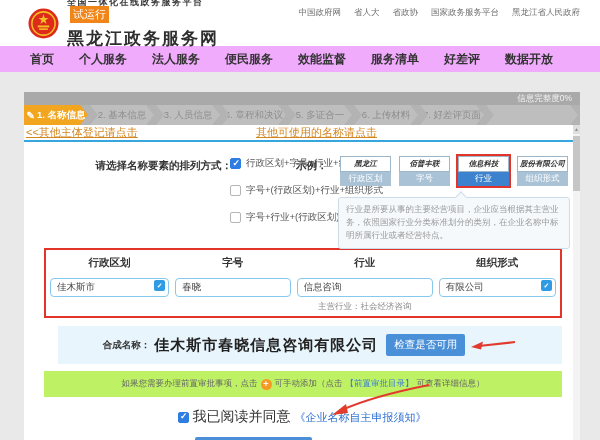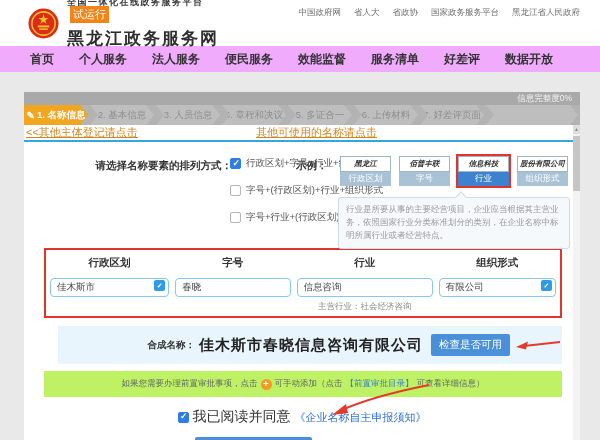--- a/index.html
+++ b/index.html
@@ -70,21 +70,21 @@
   
   .row-b { margin:2px 18px 0 20px; border:2px solid #e3342b; padding:6px 4px 3px; display:grid; grid-template-columns:126fr 122fr 144fr 124fr; column-gap:6px; }
   .field-header { text-align:center; font-size:10.5px; font-weight:bold; color:#333; margin-bottom:6px; }
   .input-wrap { position:relative; }
   .field-input { width:100%; height:19px; border:1px solid #86c9ef; border-radius:4px; font-size:9.5px; color:#444; padding:0 16px 0 6px; font-family:inherit; background:#fff; }
   .picker { position:absolute; right:4px; top:4px; width:11px; height:11px; background:#2f9be4; border-radius:2px; display:flex; align-items:center; justify-content:center; }
   .picker::after { content:"✓"; color:#fff; font-size:7px; font-weight:bold; }
   .field-note { font-size:8.5px; color:#888; text-align:center; margin-top:4px; }
 
   
-  .row-c { margin:8px 18px 0 34px; background:#e8f5fd; padding:8px 0; display:flex; align-items:center; justify-content:flex-end; }
+  .row-c { margin:8px 18px 0 34px; background:#e8f5fd; padding:8px 0; display:flex; align-items:center; justify-content:center; }
   .comp-label { font-size:9.5px; font-weight:bold; color:#333; }
   .comp-value { font-size:15px; font-weight:bold; color:#222; margin:0 8px 0 4px; letter-spacing:1px; }
   .btn-check { background:#4a90d9; color:#fff; border:none; font-size:10.5px; padding:4px 8px; border-radius:2px; font-family:inherit; cursor:pointer; }
 
   
   .row-d { margin:7px 18px 0 20px; background:#bef264; padding:7px 0; display:flex; align-items:center; justify-content:center; gap:3px; font-size:8.5px; color:#666; }
   .plus { width:11px; height:11px; border-radius:50%; background:#f59a23; color:#fff; display:inline-flex; align-items:center; justify-content:center; font-size:9px; font-weight:bold; line-height:1; }
   .plus::after { content:"+"; }
   .row-d a { color:#3b7fd4; text-decoration:none; }
 

